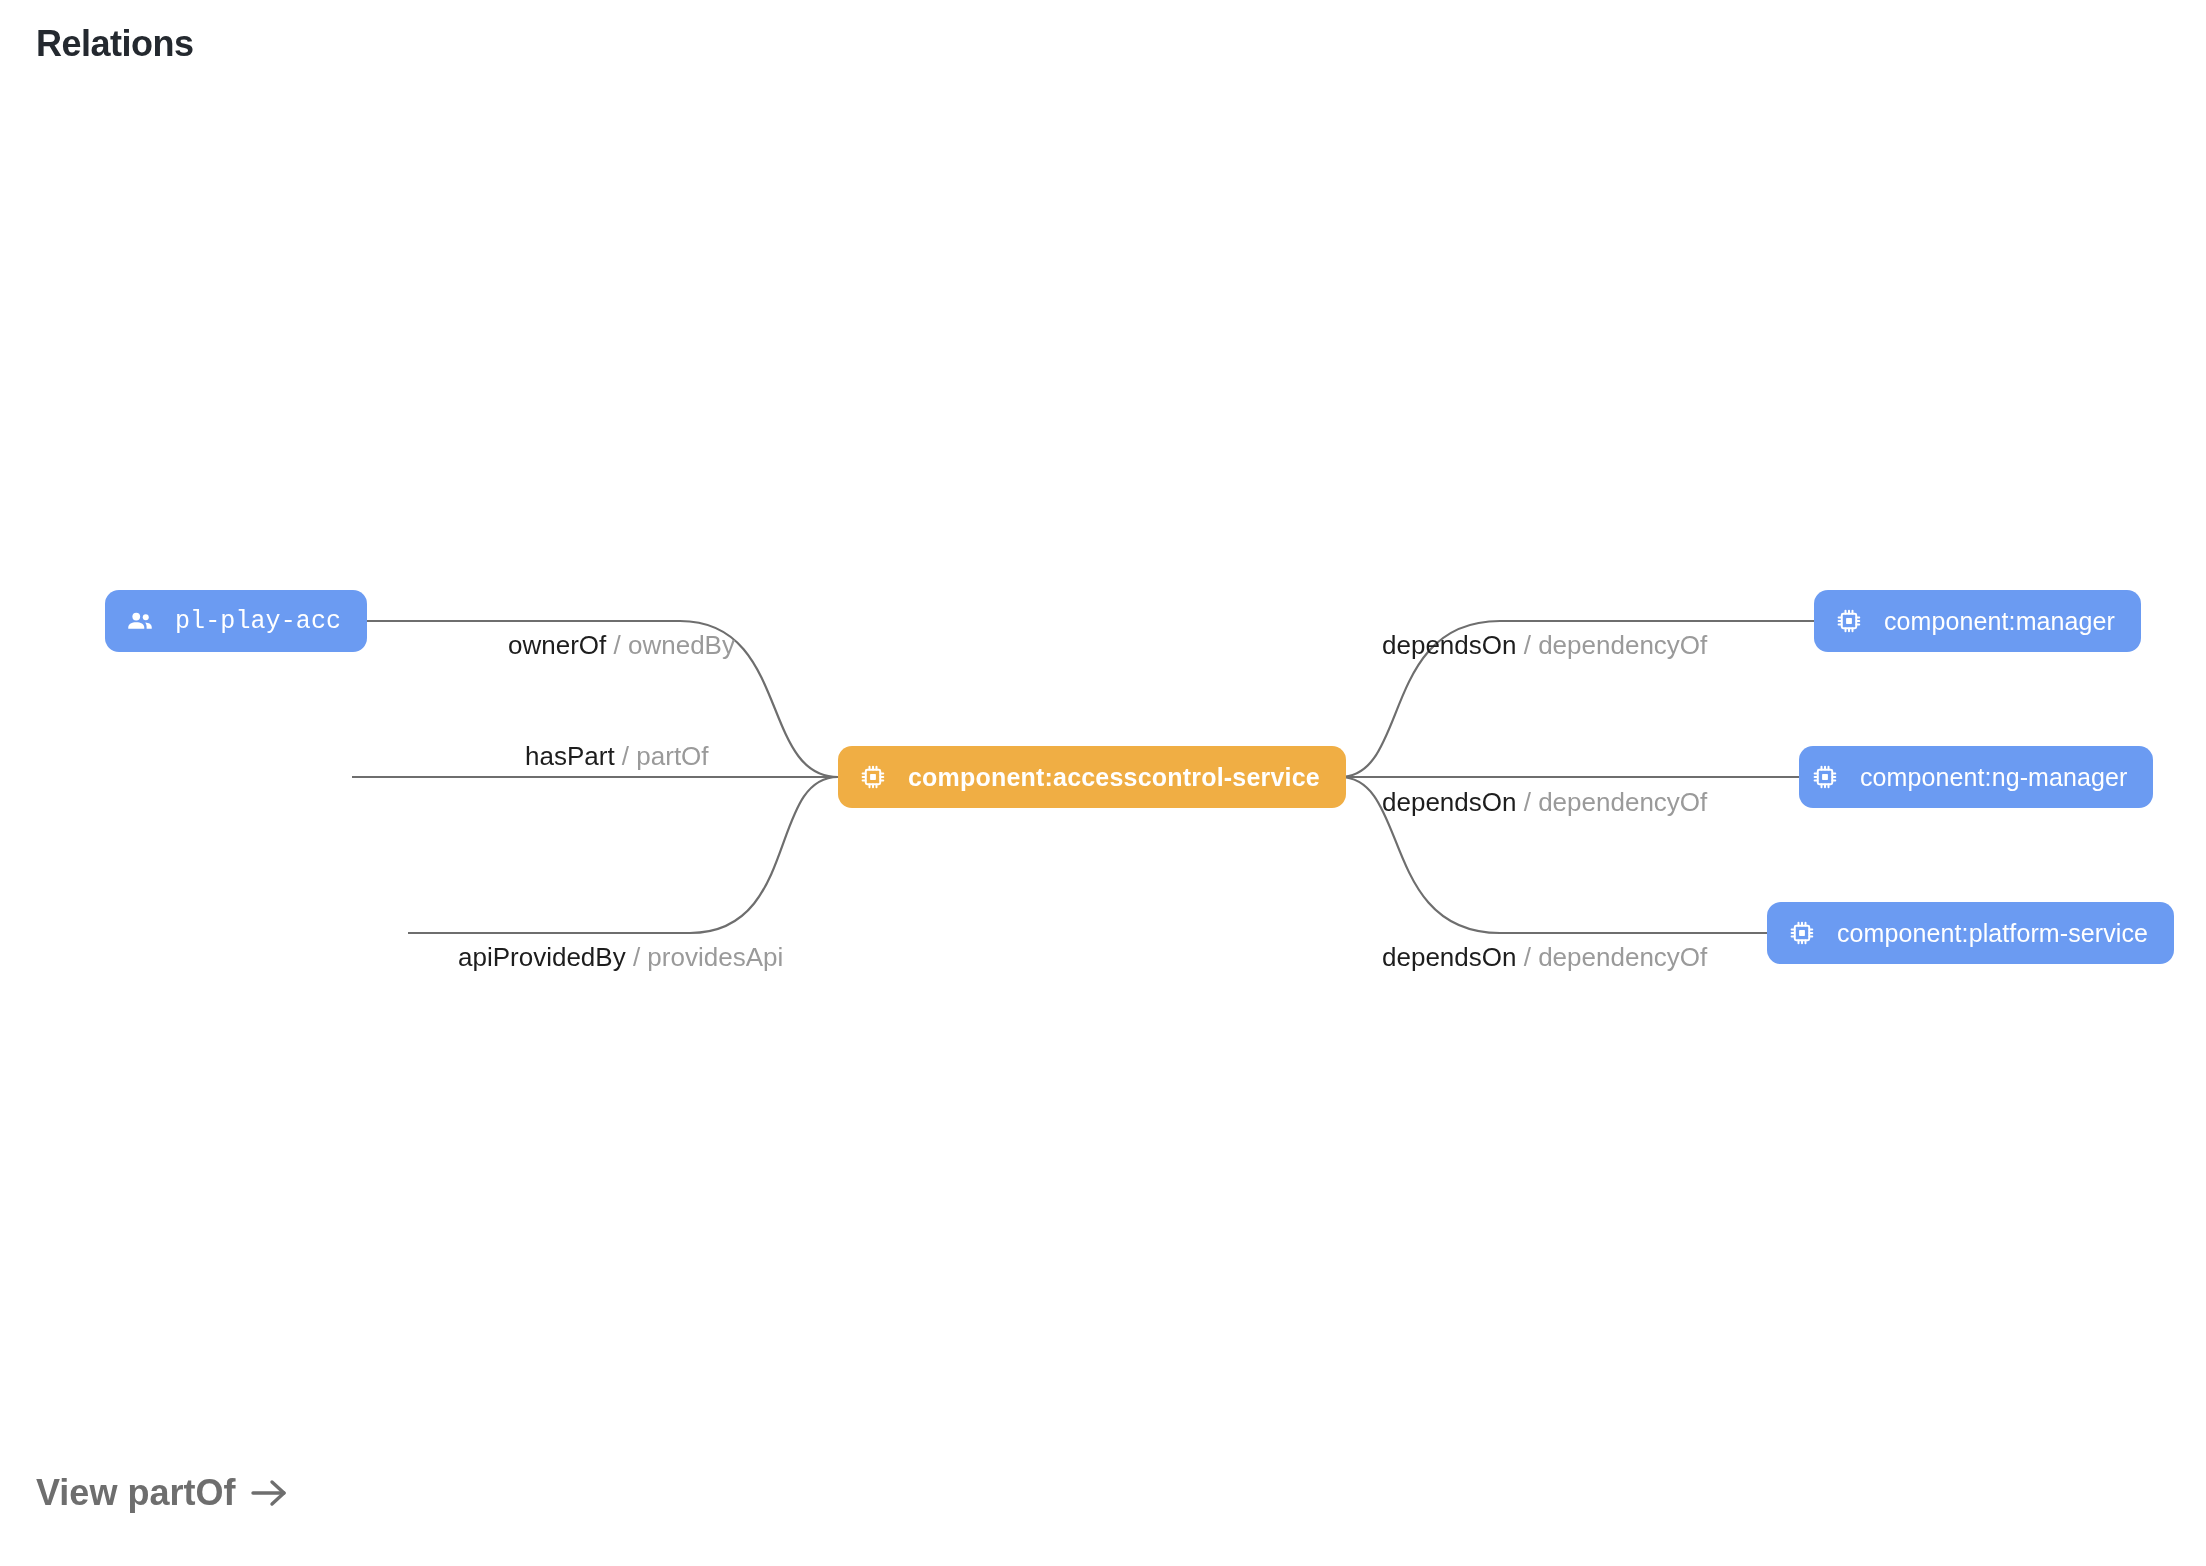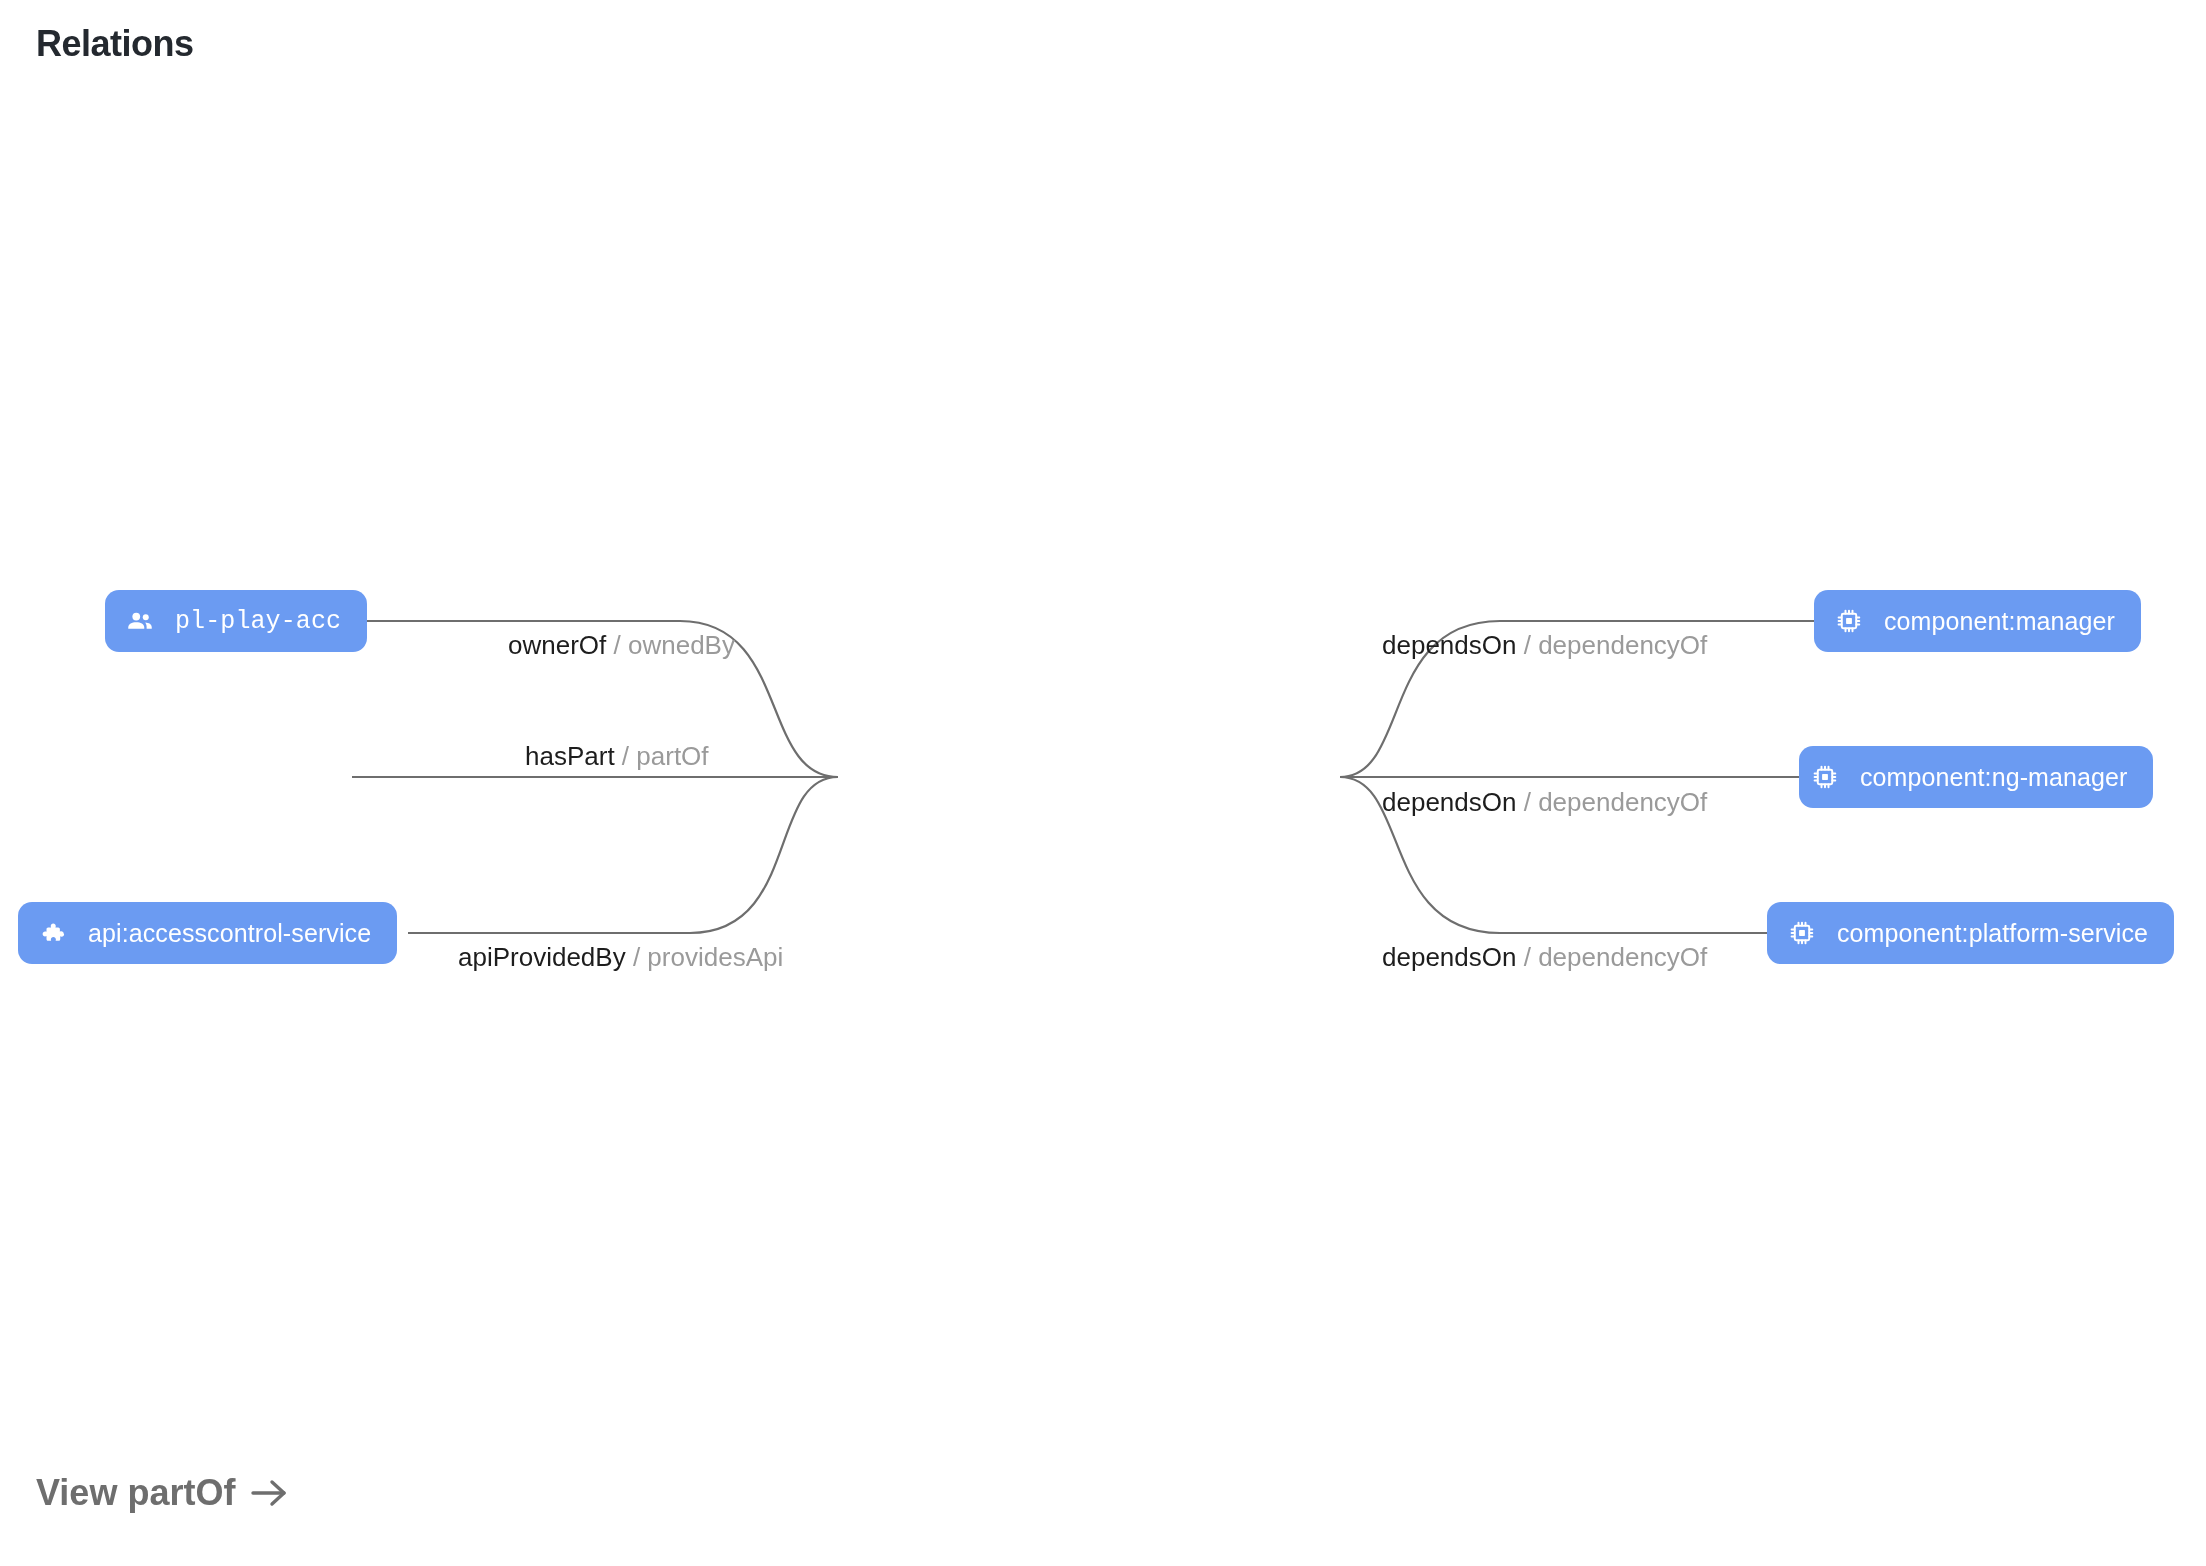--- a/index.html
+++ b/index.html
@@ -165,29 +165,31 @@
           <circle cx="9" cy="8.4" r="3.1"></circle>
           <circle cx="16.6" cy="9" r="2.4"></circle>
           <path d="M2.6 17.2c0-2.9 2.9-4.3 6.4-4.3s6.4 1.4 6.4 4.3v.9H2.6z"></path>
           <path d="M16.2 13.2c3 .15 5.2 1.4 5.2 3.8v1.1h-4.1v-1.4c0-1.4-.5-2.5-1.1-3.5z"></path>
         </svg>
       </span>
       <span class="node-label">pl-play-acc</span>
     </div>
 
 
-    <div class="node kind-blue" id="node-api-accesscontrol">
-      <span class="node-icon">
-        <svg width="30" height="30" viewBox="0 0 24 24" fill="#ffffff">
-          <path d="M20.6 12.6c0-1.1-.9-2-2-2-.4 0-.8.1-1.1.3v-2.1c0-.7-.6-1.3-1.3-1.3h-2.3c.2-.3.3-.7.3-1.1 0-1.1-.9-2-2-2s-2 .9-2 2c0 .4.1.8.3 1.1H8.1c-.7 0-1.3.6-1.3 1.3v2.2c-.3-.2-.7-.3-1.1-.3-1.1 0-2 .9-2 2s.9 2 2 2c.4 0 .8-.1 1.1-.3v2.5c0 .7.6 1.3 1.3 1.3h2.5c-.2-.3-.3-.7-.3-1.1 0-1.1.9-2 2-2s2 .9 2 2c0 .4-.1.8-.3 1.1h2.5c.7 0 1.3-.6 1.3-1.3v-2.3c.3.2.7.3 1.1.3 1.1 0 2-.9 2-2z"></path>
-        </svg>
-      </span>
-      <span class="node-label">api:accesscontrol-service</span>
-    </div>
-
+
+    <div class="node kind-orange" id="node-center">
+      <span class="node-icon">
+        <svg width="28" height="28" viewBox="0 0 24 24" fill="none" stroke="#ffffff" stroke-width="1.7">
+          <rect x="5.8" y="5.8" width="12.4" height="12.4" rx="1.2"></rect>
+          <rect x="9.5" y="9.5" width="5" height="5" rx="0.6" fill="#ffffff" stroke="none"></rect>
+          <path d="M9 3.1v2.4M12 3.1v2.4M15 3.1v2.4M9 18.4v2.4M12 18.4v2.4M15 18.4v2.4M3.1 9h2.4M3.1 12h2.4M3.1 15h2.4M18.4 9h2.4M18.4 12h2.4M18.4 15h2.4" stroke-linecap="round"></path>
+        </svg>
+      </span>
+      <span class="node-label">component:accesscontrol-service</span>
+    </div>
 
     <div class="node kind-blue" id="node-component-manager">
       <span class="node-icon">
         <svg width="28" height="28" viewBox="0 0 24 24" fill="none" stroke="#ffffff" stroke-width="1.7">
           <rect x="5.8" y="5.8" width="12.4" height="12.4" rx="1.2"></rect>
           <rect x="9.5" y="9.5" width="5" height="5" rx="0.6" fill="#ffffff" stroke="none"></rect>
           <path d="M9 3.1v2.4M12 3.1v2.4M15 3.1v2.4M9 18.4v2.4M12 18.4v2.4M15 18.4v2.4M3.1 9h2.4M3.1 12h2.4M3.1 15h2.4M18.4 9h2.4M18.4 12h2.4M18.4 15h2.4" stroke-linecap="round"></path>
         </svg>
       </span>
       <span class="node-label">component:manager</span>

